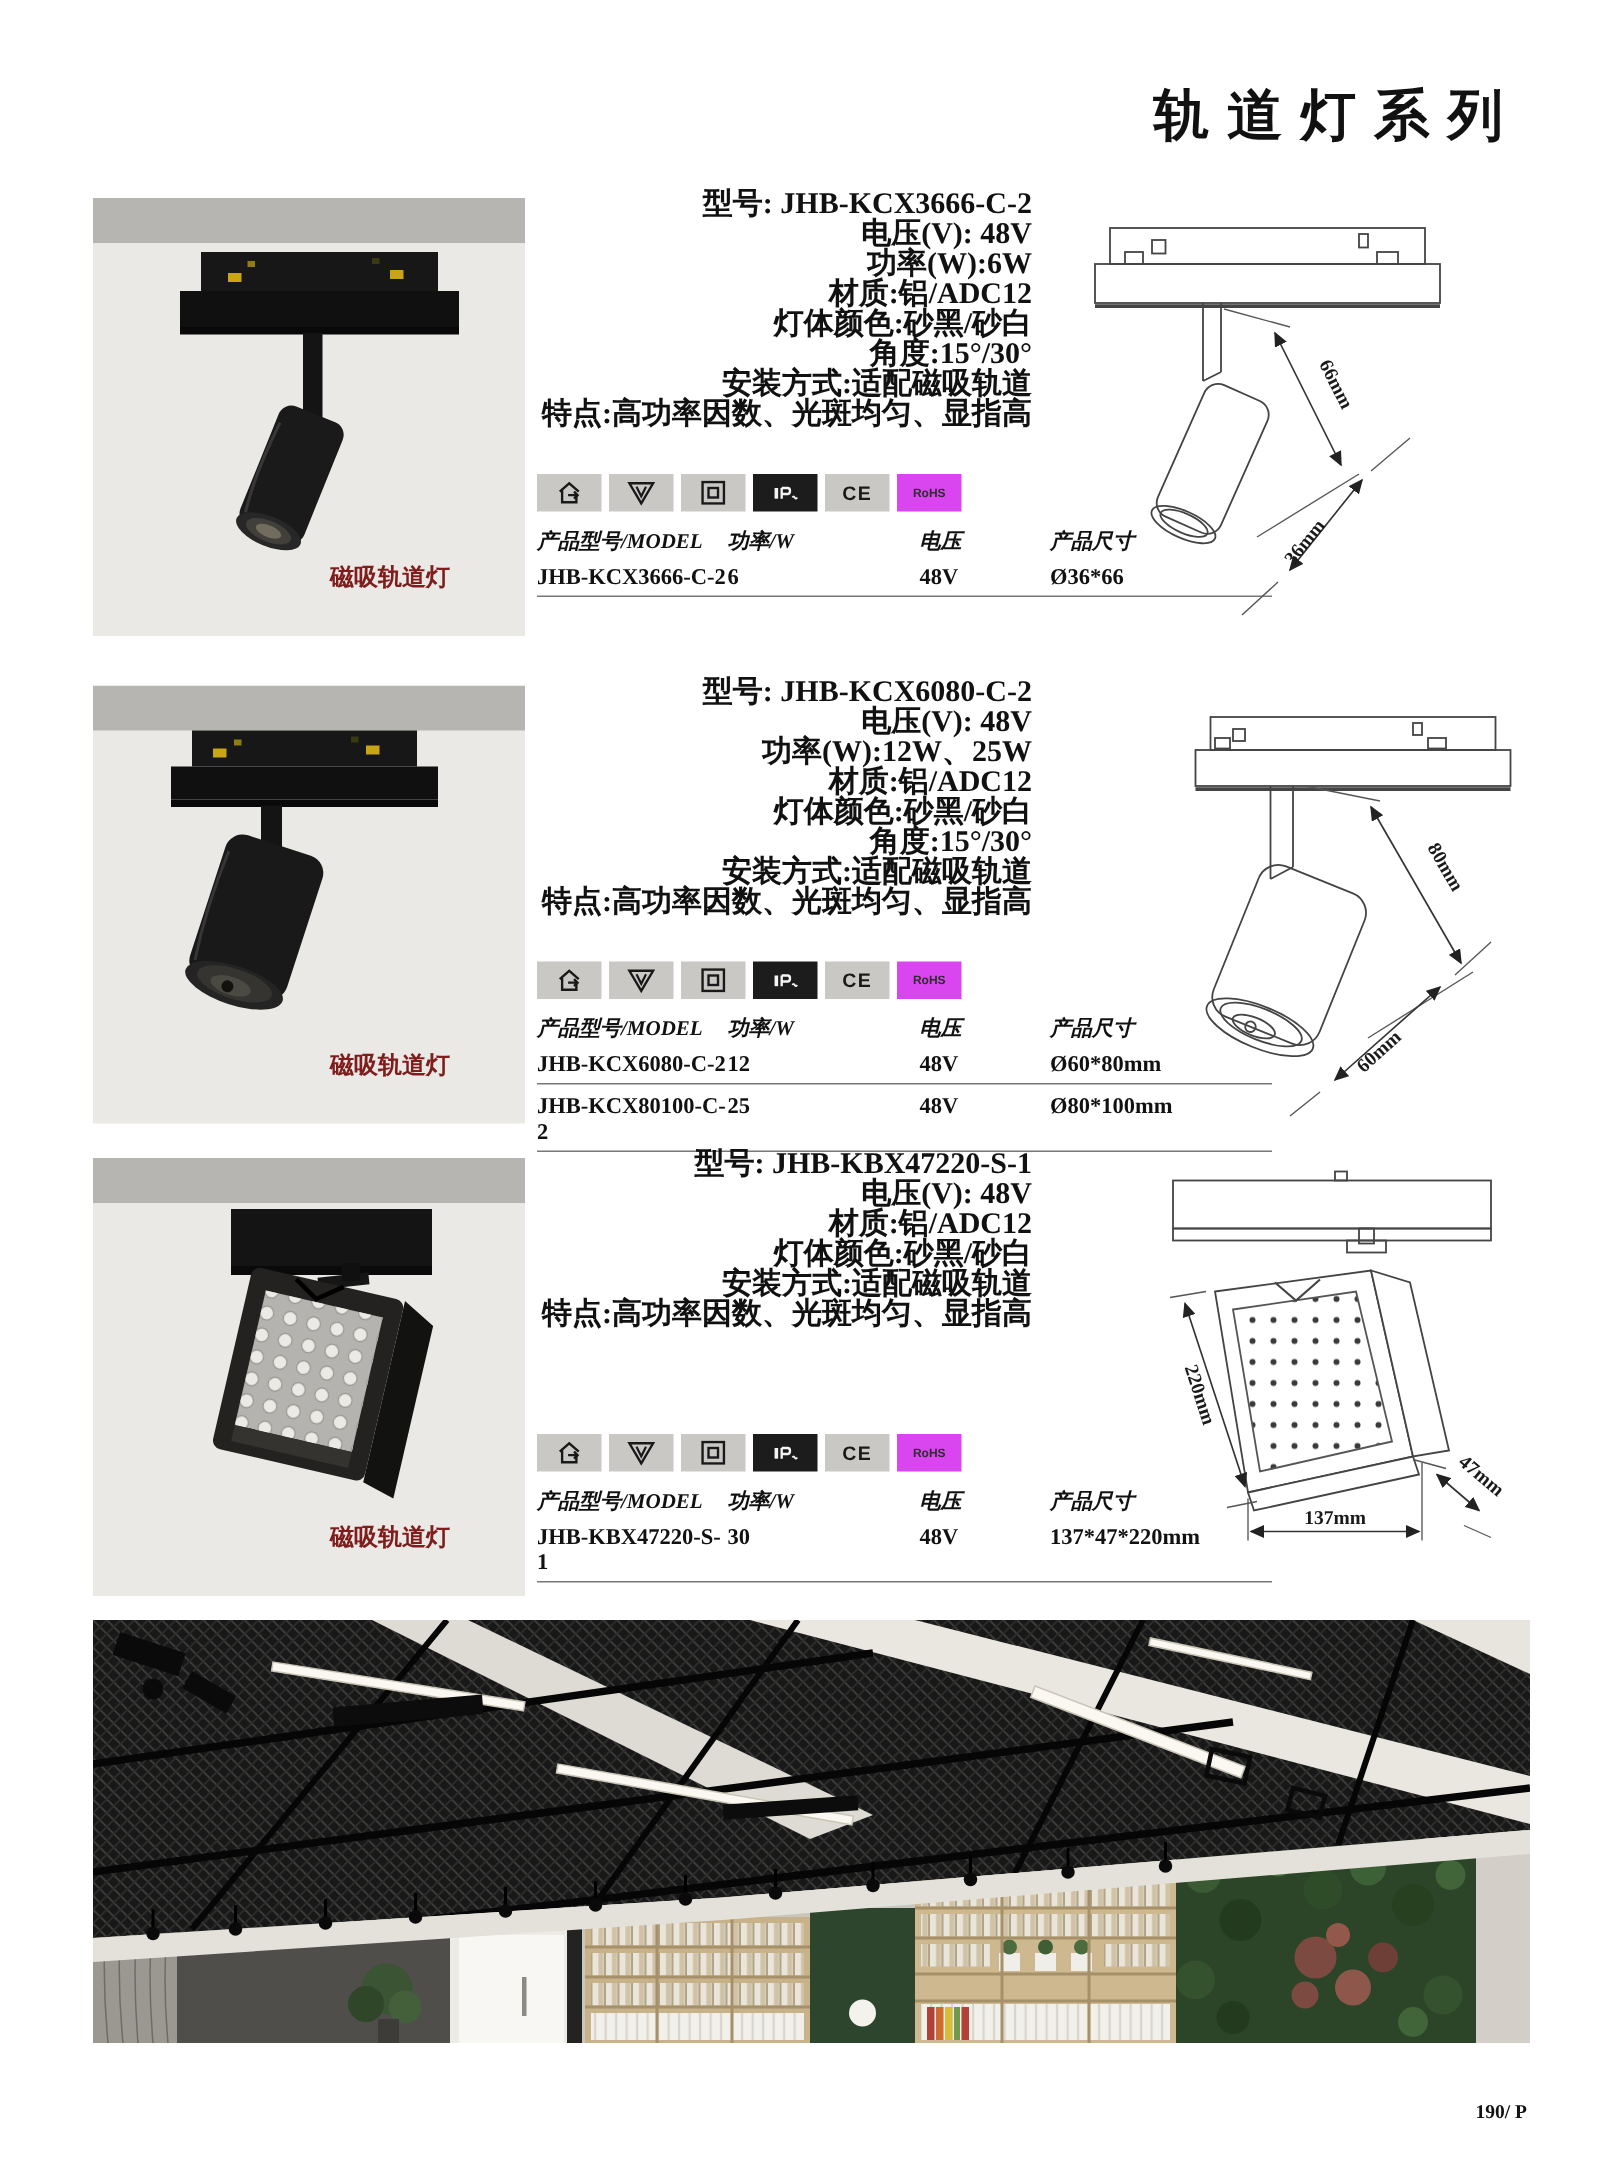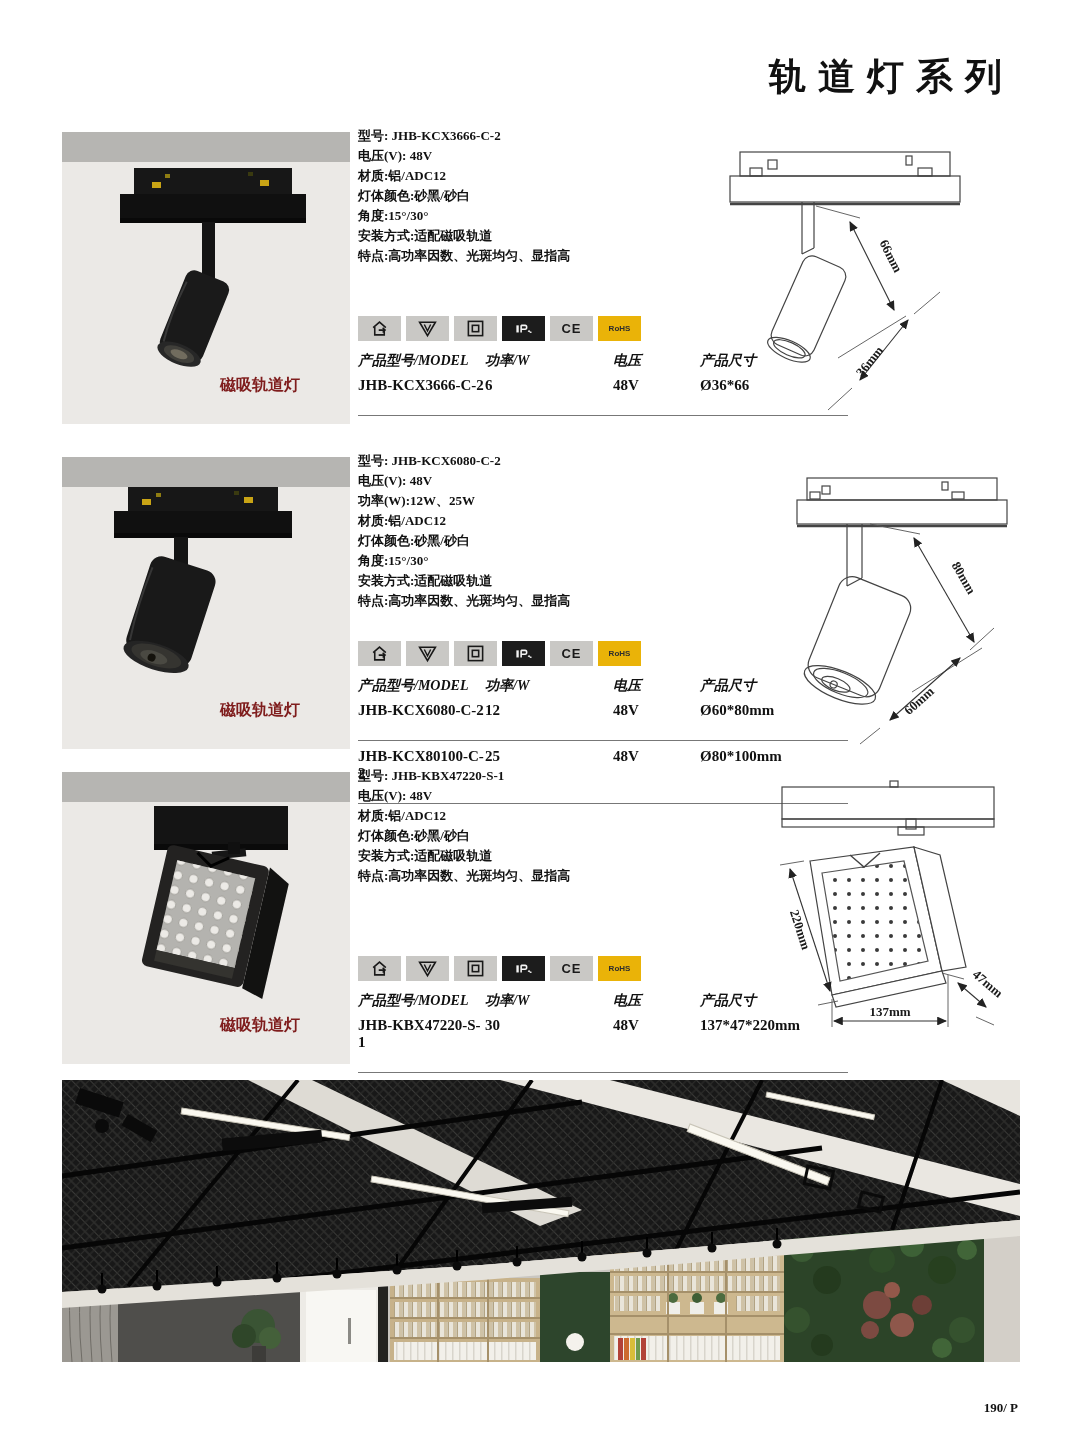--- a/index.html
+++ b/index.html
@@ -4,32 +4,32 @@
 <style>
   html,body{margin:0;padding:0;background:#9a9a9a;}
   .page{position:relative;width:1080px;height:1454px;background:#ffffff;overflow:hidden;
         font-family:"Liberation Serif",serif;color:#111;}
   .title{position:absolute;top:52px;right:66px;font-size:37px;font-weight:bold;letter-spacing:12px;white-space:nowrap;text-align:right;}
   .product{position:absolute;left:62px;width:980px;height:315px;}
   .p1{top:130px}.p2{top:455px}.p3{top:770px}
   .photo{position:absolute;left:0;top:2px;width:288px;height:292px;background:#ebe9e6;overflow:hidden;}
   .photo svg{position:absolute;left:0;top:0;}
   .caption{position:absolute;right:50px;bottom:28px;font-size:16px;font-weight:bold;color:#7f1d1d;}
-  .specs{position:absolute;left:296px;top:-4px;width:330px;font-size:13px;font-weight:bold;line-height:20px;white-space:nowrap;}
+  .specs{position:absolute;left:296px;top:-4px;width:330px;font-size:20px;font-weight:bold;line-height:20px;white-space:nowrap;text-align:right;}
   .certs{position:absolute;left:296px;top:186px;display:flex;gap:5px;}
   .cert{width:43px;height:25px;display:flex;align-items:center;justify-content:center;box-sizing:border-box;}
   .cert.light{background:#c9c8c5;}
   .cert.dark{background:#1c1c1c;}
-  .cert.mid{background:#eab308;}
+  .cert.mid{background:#d946ef;}
   .cert .ce{font-size:13px;font-weight:bold;font-family:"Liberation Sans",sans-serif;color:#1a1a1a;letter-spacing:1px;}
   .cert .rohs{font-size:8px;font-weight:bold;font-family:"Liberation Sans",sans-serif;color:#2e2e2e;}
   .table{position:absolute;left:296px;top:222px;width:490px;font-weight:bold;}
   .thead,.trow{display:grid;grid-template-columns:127px 128px 87px 141px;align-items:baseline;}
   .thead span{font-size:14px;font-style:italic;}
-  .trow{font-size:15px;margin-top:7px;padding-bottom:21px;border-bottom:1px solid #777;}
+  .trow{font-size:15px;margin-top:7px;padding-bottom:3px;border-bottom:1px solid #777;}
   .drawing{position:absolute;}
   .p1 .drawing{left:648px;top:0;width:330px;height:300px;}
   .p2 .drawing{left:700px;top:5px;width:300px;height:290px;}
   .p3 .drawing{left:668px;top:5px;width:330px;height:265px;}
   .drawing svg{width:100%;height:100%;}
   .dimt{font-size:13px;font-weight:bold;fill:#1a1a1a;font-family:"Liberation Serif",serif;}
   .scene{position:absolute;left:62px;top:1080px;width:958px;height:282px;}
   .pagenum{position:absolute;right:62px;top:1400px;font-size:13px;font-weight:bold;}
 </style>
 </head>
@@ -58,20 +58,21 @@
           <ellipse cx="147" cy="228" rx="9" ry="4" fill="#716c5e"></ellipse>
           <path d="M127,158 Q124,196 128,222" stroke="#383838" stroke-width="2" fill="none"></path>
         </g>
       </svg>
       <div class="caption">磁吸轨道灯</div>
     </div>
 
     <div class="specs">
       <div>型号: JHB-KCX3666-C-2</div>
       <div>电压(V): 48V</div>
+      <div>功率(W):6W</div>
       <div>材质:铝/ADC12</div>
       <div>灯体颜色:砂黑/砂白</div>
       <div>角度:15°/30°</div>
       <div>安装方式:适配磁吸轨道</div>
       <div>特点:高功率因数、光斑均匀、显指高</div>
     </div>
 
     <div class="certs">
       <span class="cert light">
         <svg width="19" height="19" viewBox="0 0 24 24">

